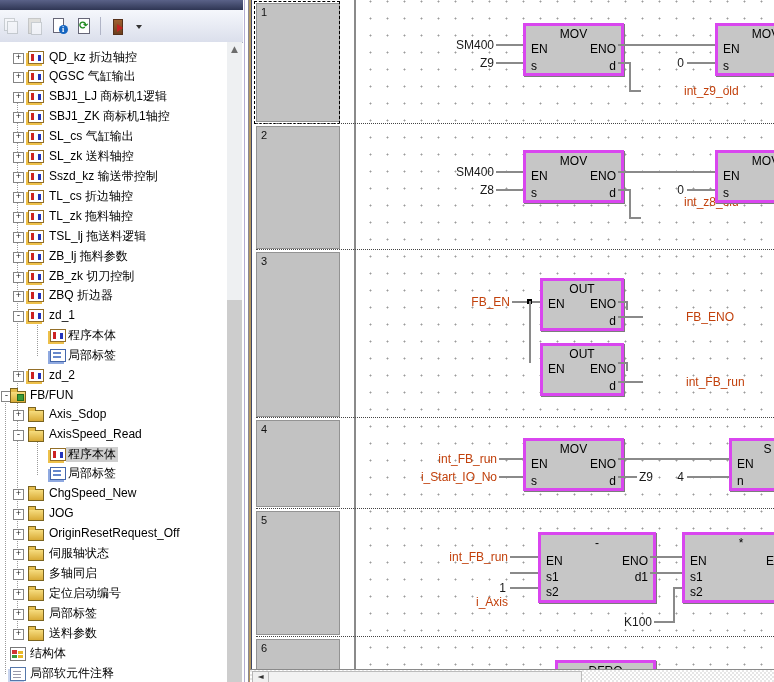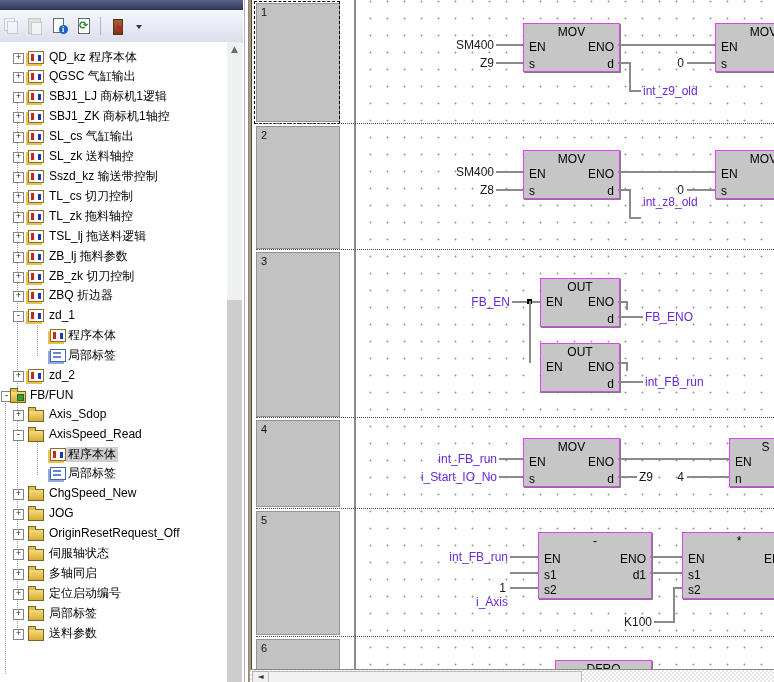--- a/index.html
+++ b/index.html
@@ -66,30 +66,30 @@
   
   #fbd{position:absolute;left:253px;top:0;width:521px;height:669px;background:#fff;overflow:hidden;}
   #grid{position:absolute;left:104px;top:0;right:0;height:669px;
        background-image:radial-gradient(circle,#9a9a9a 0.9px,transparent 1.1px);
        background-size:17px 17px;background-position:5px 10px;}
   #rail{position:absolute;left:101px;top:0;width:2px;height:669px;background:#8a8a8a;}
   .hdr{position:absolute;left:3px;width:82px;background:#c2c2c2;border:1px solid #939393;}
   .hdr span{position:absolute;left:4px;top:2px;font-size:11px;color:#111;}
   #selbox{position:absolute;left:1px;top:1px;width:84px;height:121px;border:1px dashed #000;}
   .nsep{position:absolute;left:3px;right:0;height:0;border-top:1px dotted #444;}
-  .blk{position:absolute;background:#c6c6c6;border:1px solid #d946ef;box-shadow:1px 1px 0 #7c7c7c;}
+  .blk{position:absolute;background:#c6c6c6;border:3px solid #d946ef;box-shadow:1px 1px 0 #7c7c7c;}
   .bt{position:absolute;top:1px;left:0;right:0;text-align:center;color:#000;}
   .pl{position:absolute;left:5px;color:#000;}
   .pr{position:absolute;right:5px;color:#000;}
   .r1{top:16px}.r2{top:33px}
   .q1{top:19px}.q2{top:35px}.q3{top:50px}
   .hl{position:absolute;height:2px;background:#8a8a8a;}
   .vl{position:absolute;width:2px;background:#8a8a8a;}
   .lbl{position:absolute;white-space:nowrap;line-height:12px;color:#1a1a1a;}
-  .mag{color:#6d28d9;}
+  .mag{color:#c2410c;margin-left:41px;}
   .jdot{position:absolute;width:5px;height:5px;background:#000;}
   
   #hscroll{position:absolute;left:250px;top:669px;width:524px;height:13px;border-top:1px solid #8a8a8a;
        background:conic-gradient(#fff 25%,#e6e6e6 0 50%,#fff 0 75%,#e6e6e6 0) 0 0/4px 4px;}
   #hscroll .larr{position:absolute;left:2px;top:1px;width:15px;height:11px;background:#f0f0f0;border:1px solid #b5b5b5;
        color:#333;font:8px/10px "DejaVu Sans",sans-serif;text-align:center;}
   #hscroll .thumb{position:absolute;left:18px;top:1px;width:312px;height:11px;background:#f2f2f2;border:1px solid #bcbcbc;}
 </style>
 </head>
 <body>
@@ -112,21 +112,21 @@
     <div id="tree">
       <div class="tline" style="left:17px;top:50px;height:326px"></div>
       <div class="tline" style="left:5px;top:358px;height:274px"></div>
       <div class="tline" style="left:17px;top:368px;height:226px"></div>
       <div class="tline" style="left:37px;top:276px;height:38px"></div>
       <div class="tline" style="left:37px;top:396px;height:37px"></div>
 
       <div class="trow l1" style="top:6px">
           <span class="tog">+</span>
           <span class="ic ic-prog"></span>
-          <span class="tl">QD_kz 程序本体</span>
+          <span class="tl">QD_kz 折边轴控</span>
         </div>
       <div class="trow l1" style="top:25px">
           <span class="tog">+</span>
           <span class="ic ic-prog"></span>
           <span class="tl">QGSC 气缸输出</span>
         </div>
       <div class="trow l1" style="top:45px">
           <span class="tog">+</span>
           <span class="ic ic-prog"></span>
           <span class="tl">SBJ1_LJ 商标机1逻辑</span>
@@ -147,21 +147,21 @@
           <span class="tl">SL_zk 送料轴控</span>
         </div>
       <div class="trow l1" style="top:125px">
           <span class="tog">+</span>
           <span class="ic ic-prog"></span>
           <span class="tl">Sszd_kz 输送带控制</span>
         </div>
       <div class="trow l1" style="top:145px">
           <span class="tog">+</span>
           <span class="ic ic-prog"></span>
-          <span class="tl">TL_cs 切刀控制</span>
+          <span class="tl">TL_cs 折边轴控</span>
         </div>
       <div class="trow l1" style="top:165px">
           <span class="tog">+</span>
           <span class="ic ic-prog"></span>
           <span class="tl">TL_zk 拖料轴控</span>
         </div>
       <div class="trow l1" style="top:185px">
           <span class="tog">+</span>
           <span class="ic ic-prog"></span>
           <span class="tl">TSL_lj 拖送料逻辑</span>
@@ -254,20 +254,28 @@
         </div>
       <div class="trow l1" style="top:562px">
           <span class="tog">+</span>
           <span class="ic ic-folder"></span>
           <span class="tl">局部标签</span>
         </div>
       <div class="trow l1" style="top:582px">
           <span class="tog">+</span>
           <span class="ic ic-folder"></span>
           <span class="tl">送料参数</span>
+        </div>
+      <div class="trow l0" style="top:602px">
+          <span class="ic ic-struct"></span>
+          <span class="tl">结构体</span>
+        </div>
+      <div class="trow l0" style="top:622px">
+          <span class="ic ic-comment"></span>
+          <span class="tl">局部软元件注释</span>
         </div>
     </div>
 
     <div id="tree-sb">
       <div class="up">▲</div>
       <div class="thumb"></div>
     </div>
   </div>
 
   <div id="splitter"></div>

